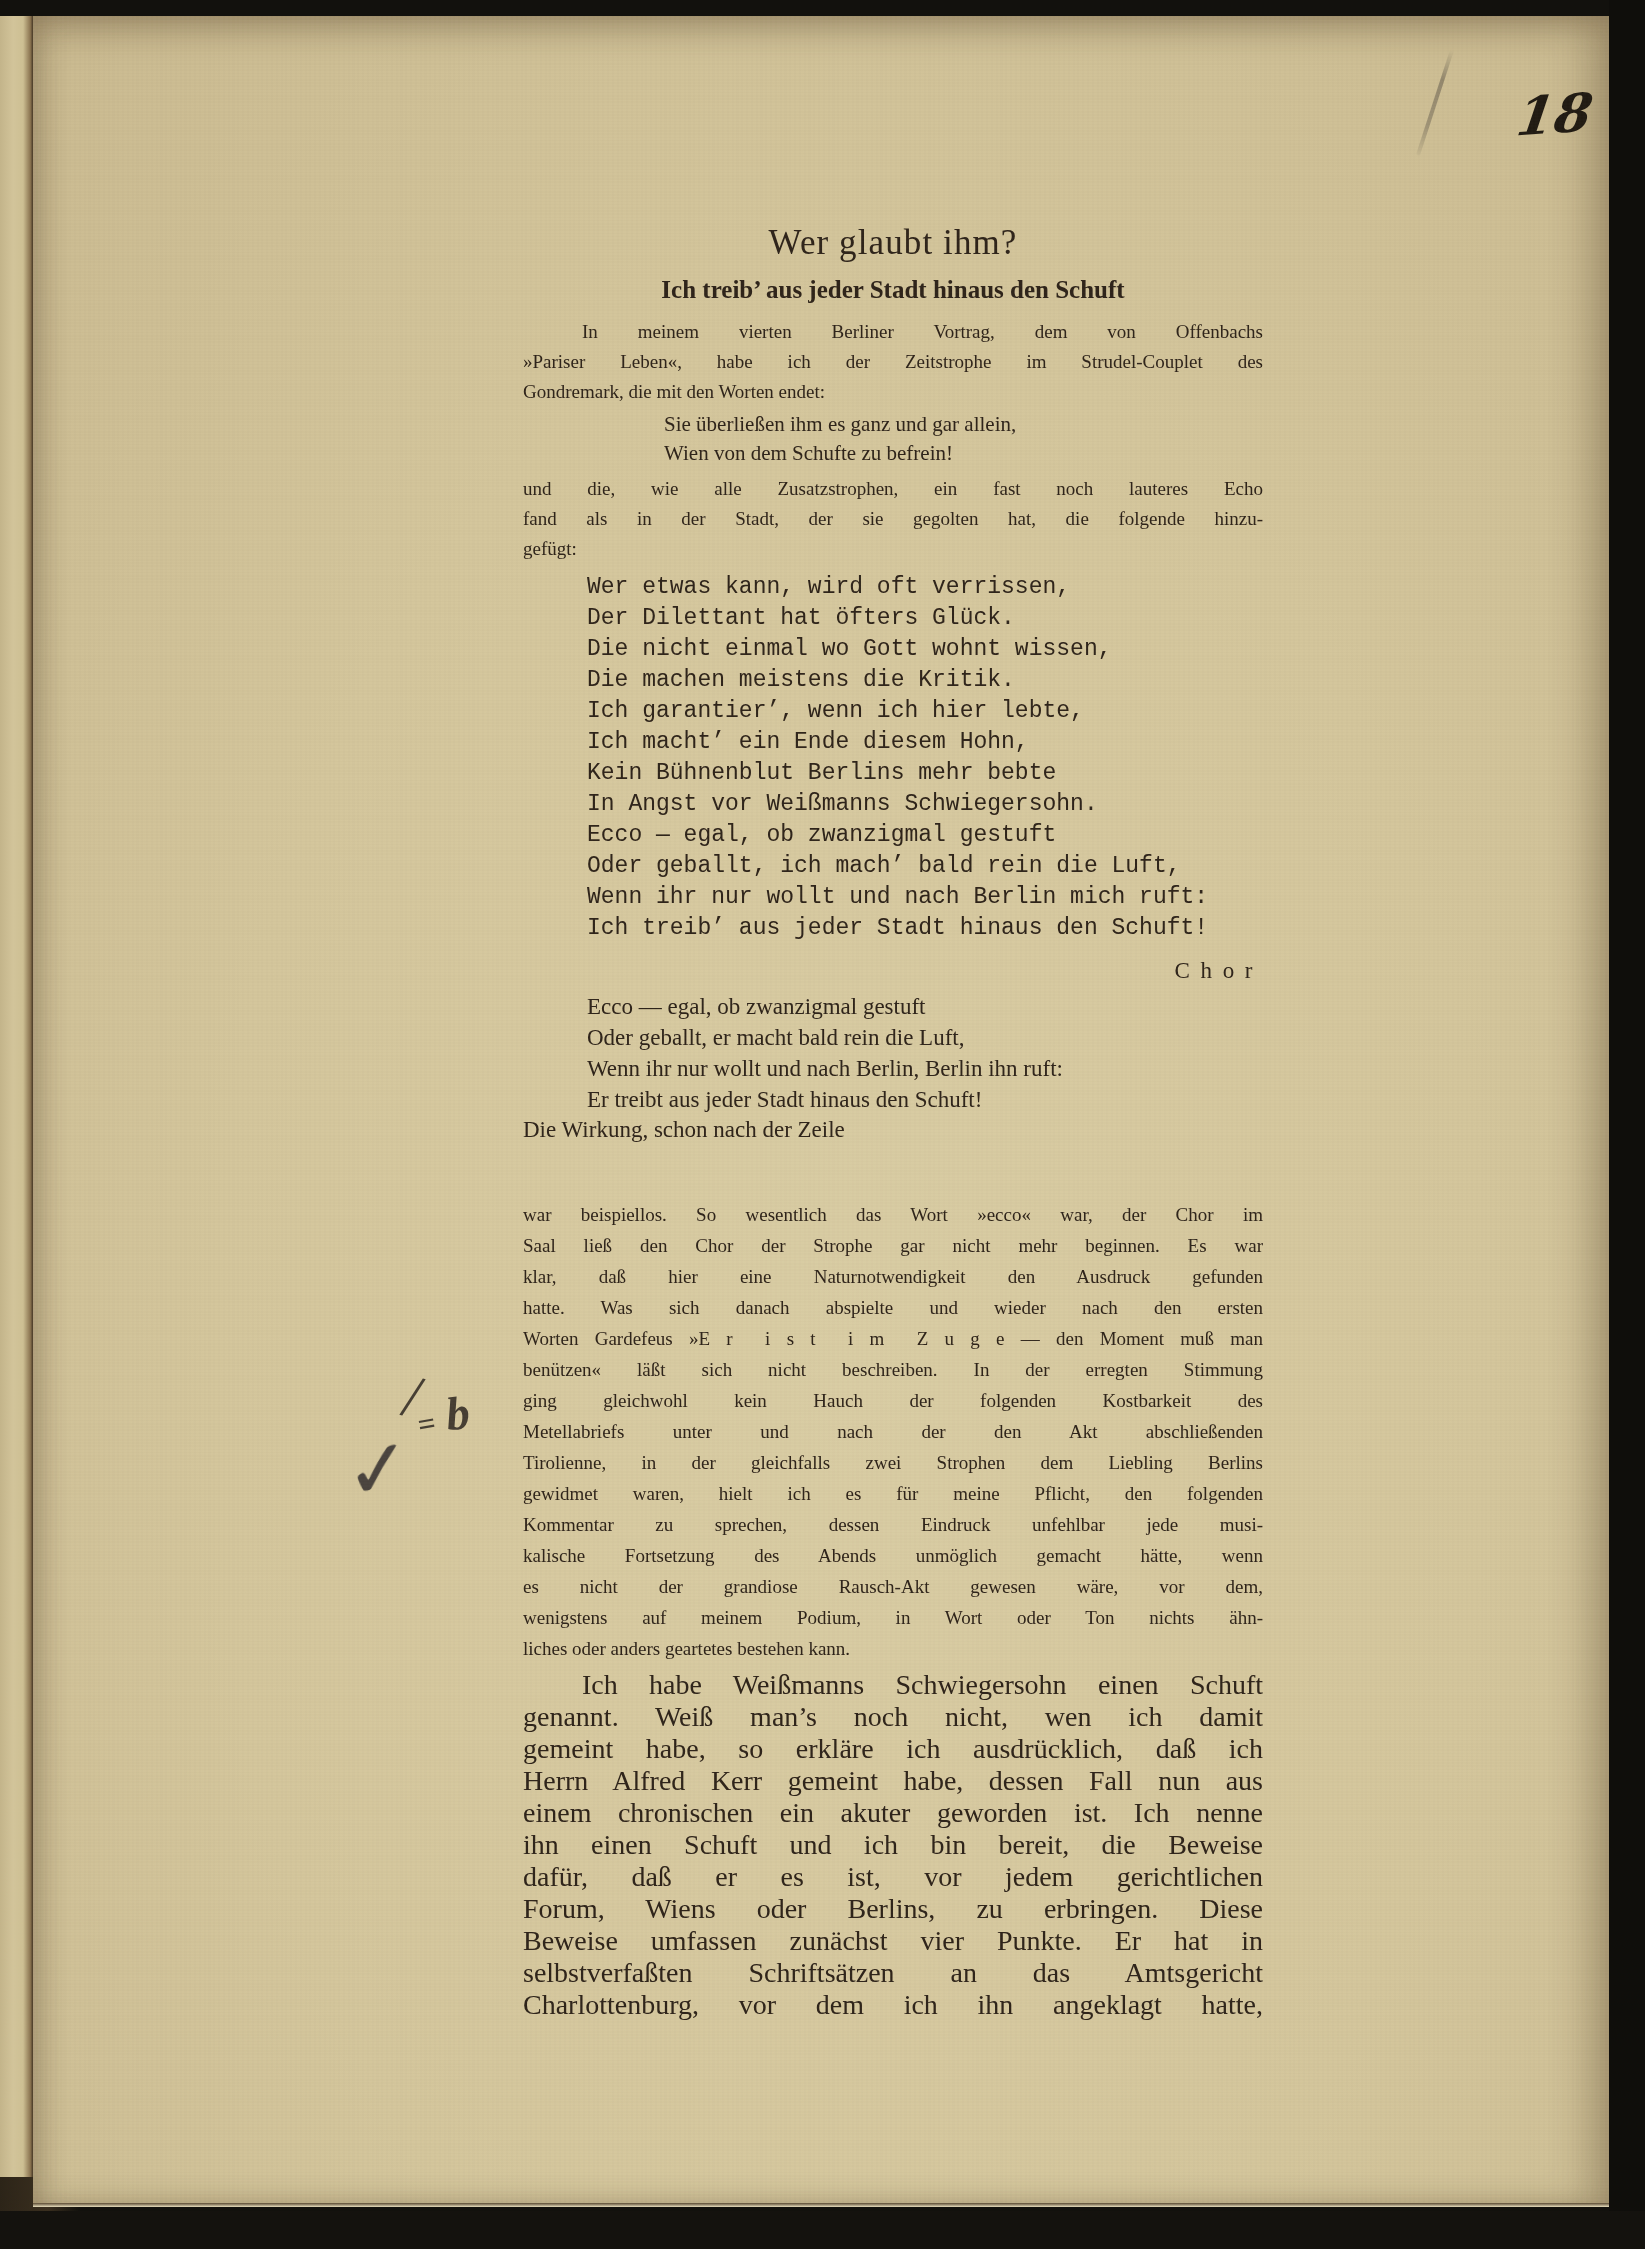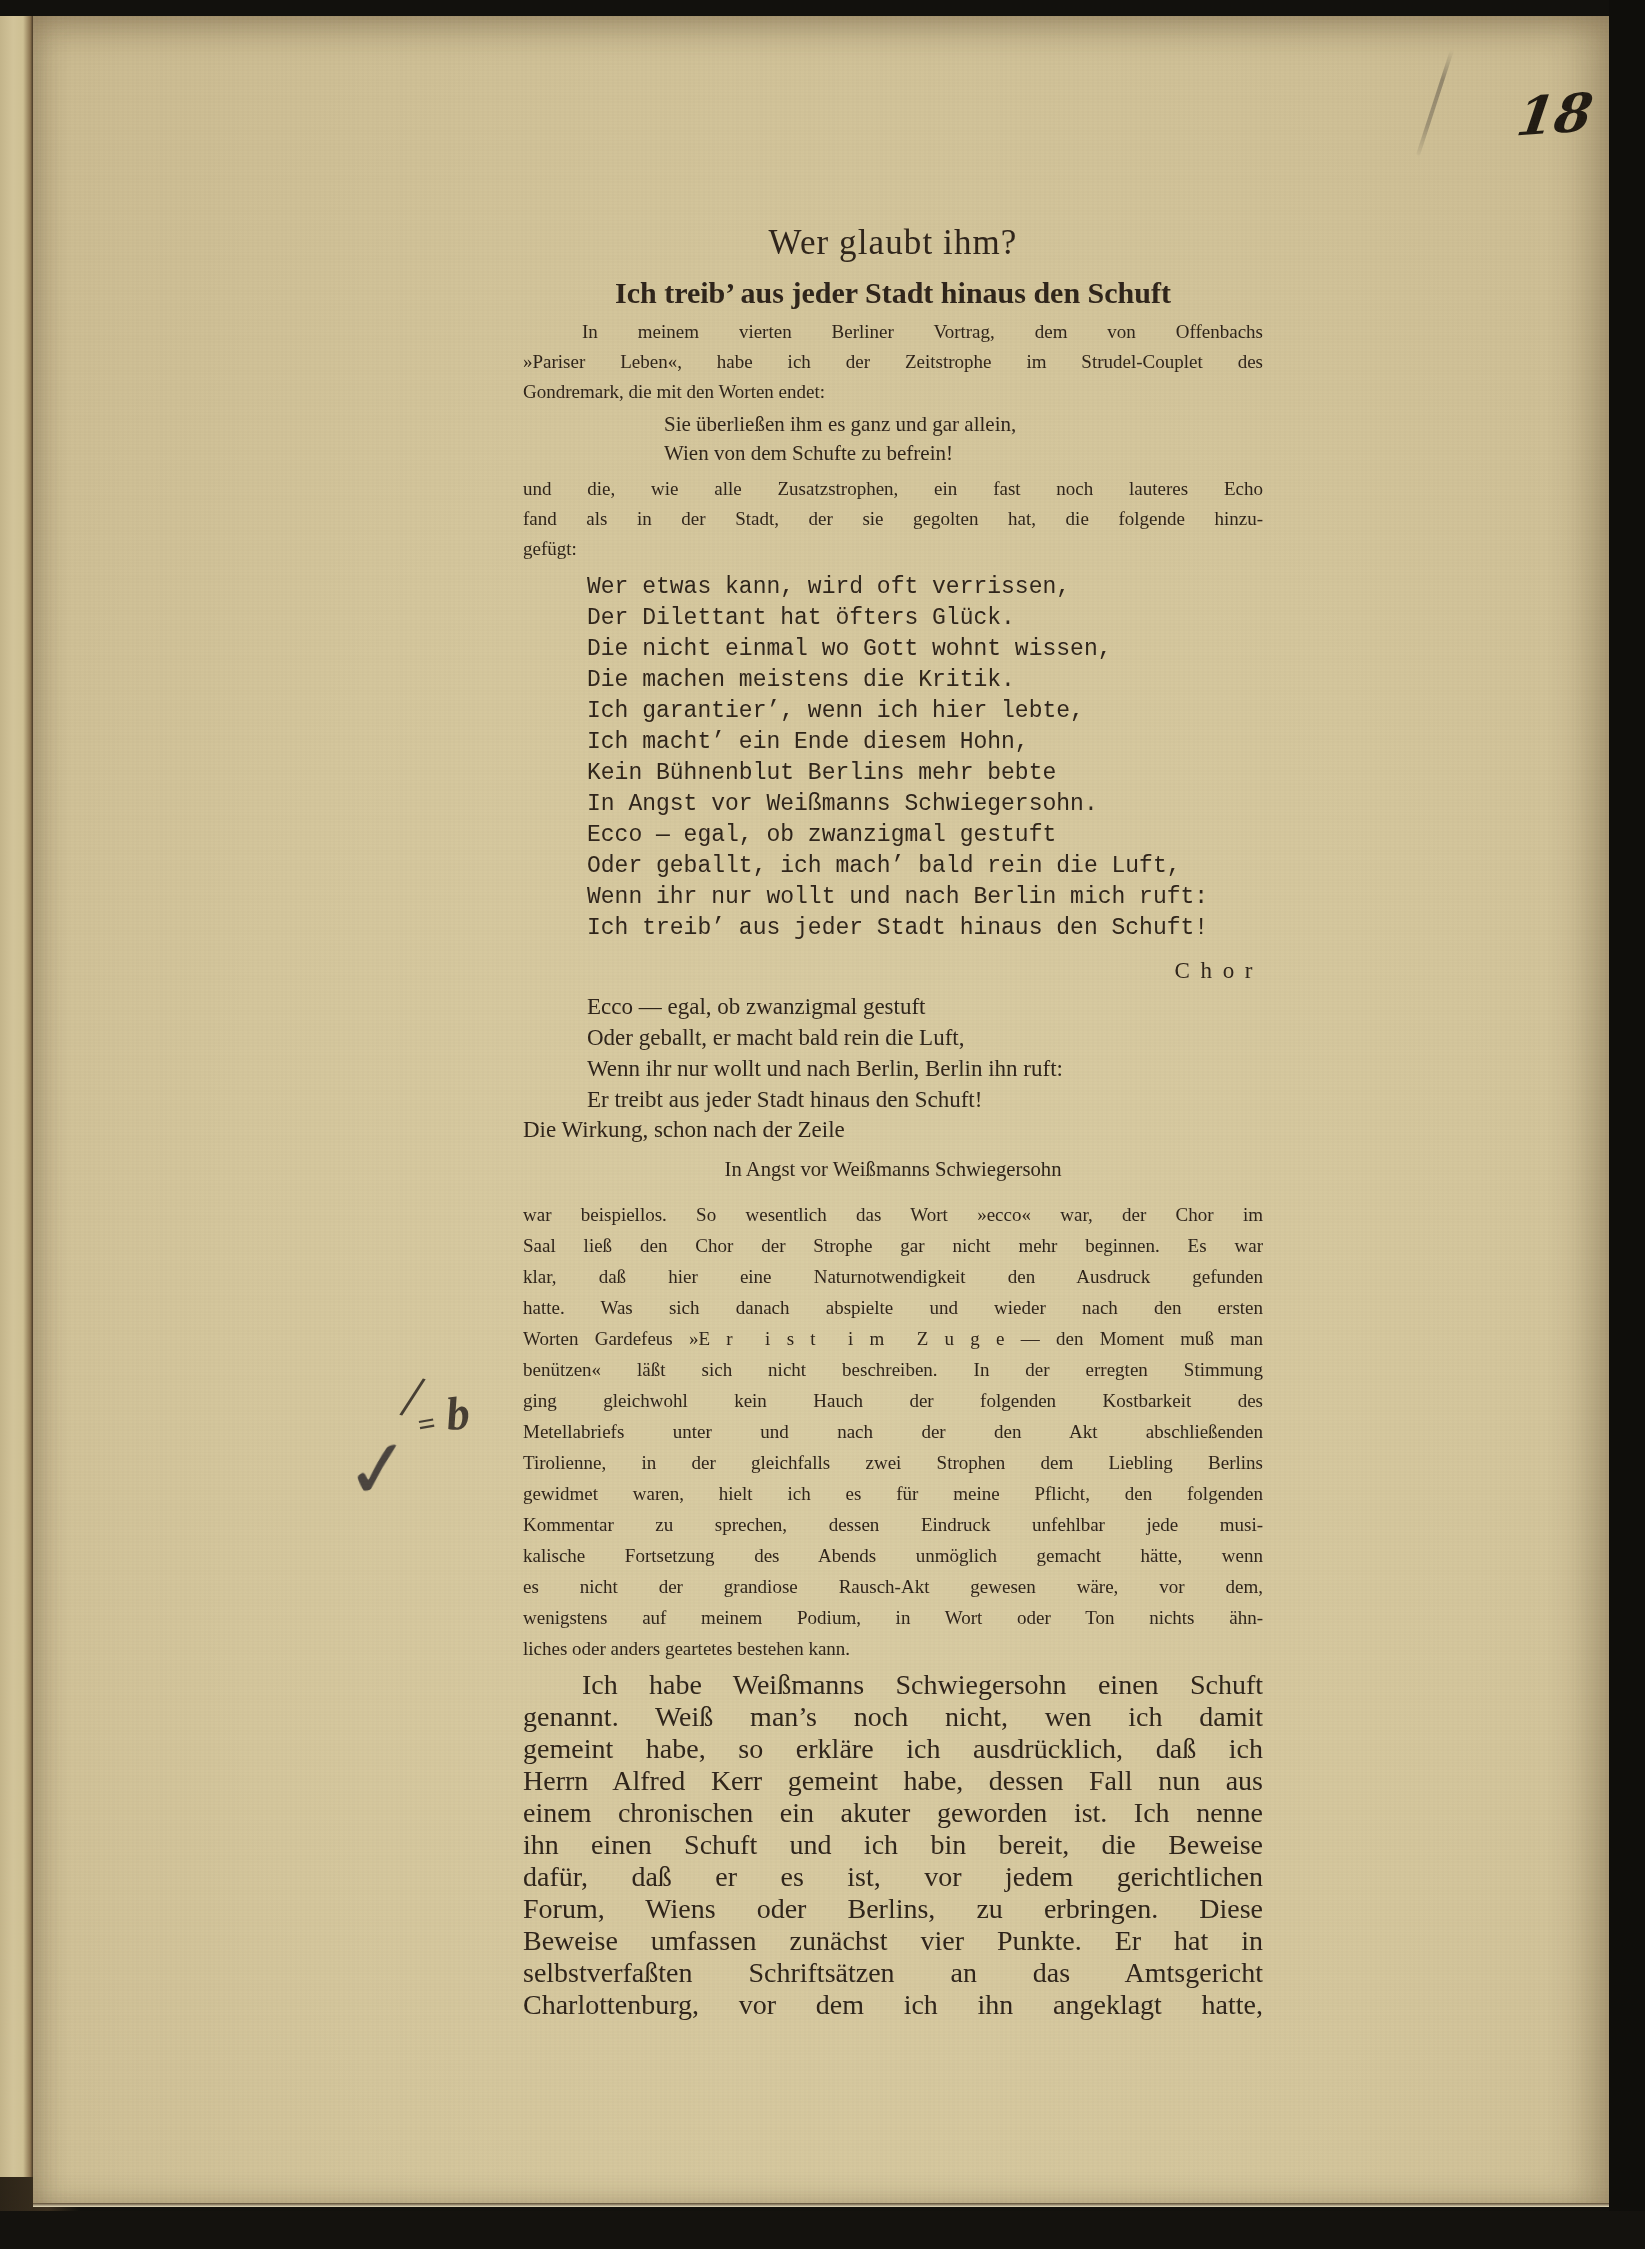--- a/index.html
+++ b/index.html
@@ -23,21 +23,21 @@
 
   .black-top{position:absolute;top:0;left:0;width:100%;height:16px;background:#12110d;}
   .black-right{position:absolute;top:0;right:0;width:36px;height:100%;background:#0f0e0b;}
   .black-bottom{position:absolute;left:0;top:2211px;width:100%;height:39px;background:#14120e;}
 
   
   .content{position:absolute;left:490px;top:0;width:740px;height:100%;}
   .content > div, .content > h1, .content > h2{position:absolute;width:100%;margin:0;}
 
   .title{top:208px;font-size:35px;font-weight:400;text-align:center;letter-spacing:1.1px;}
-  .subtitle{top:261px;font-size:30px;font-weight:700;text-align:center;}
+  .subtitle{top:261px;font-size:25px;font-weight:700;text-align:center;}
 
   .para{font-size:19px;line-height:30px;}
   .jline{text-align:justify;text-align-last:justify;}
   .para .jline:last-child{text-align-last:left;}
   .keep-just .jline:last-child{text-align-last:justify;}
   .findent{text-indent:59px;}
   .pline{text-align:left;}
 
   .p-intro{top:302px;}
   .p-couplet{top:395px;left:141px !important;width:583px !important;font-size:21px;line-height:29px;}
@@ -123,21 +123,20 @@
 
       <div class="p-chor">
           <div class="pline">Ecco — egal, ob zwanzigmal gestuft</div>
           <div class="pline">Oder geballt, er macht bald rein die Luft,</div>
           <div class="pline">Wenn ihr nur wollt und nach Berlin, Berlin ihn ruft:</div>
           <div class="pline">Er treibt aus jeder Stadt hinaus den Schuft!</div>
         </div>
 
       <div class="p-wirkung">Die Wirkung, schon nach der Zeile</div>
 
-      <div class="p-quoteline">In Angst vor Weißmanns Schwiegersohn</div>
 
       <div class="para p-main">
           <div class="jline">war beispiellos. So wesentlich das Wort »ecco« war, der Chor im</div>
           <div class="jline">Saal ließ den Chor der Strophe gar nicht mehr beginnen. Es war</div>
           <div class="jline">klar, daß hier eine Naturnotwendigkeit den Ausdruck gefunden</div>
           <div class="jline">hatte. Was sich danach abspielte und wieder nach den ersten</div>
           <div class="jline">Worten Gardefeus »E&nbsp;r&nbsp;&nbsp;i&nbsp;s&nbsp;t&nbsp;&nbsp;i&nbsp;m&nbsp;&nbsp;Z&nbsp;u&nbsp;g&nbsp;e — den Moment muß man</div>
           <div class="jline">benützen« läßt sich nicht beschreiben. In der erregten Stimmung</div>
           <div class="jline">ging gleichwohl kein Hauch der folgenden Kostbarkeit des</div>
           <div class="jline">Metellabriefs unter und nach der den Akt abschließenden</div>

